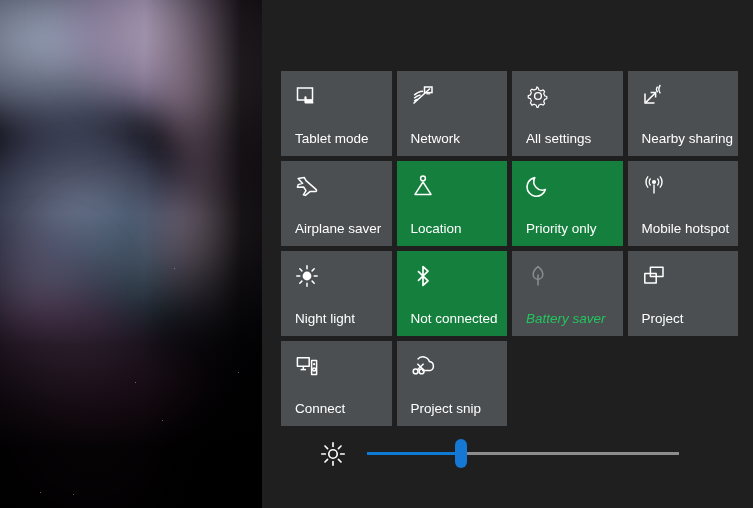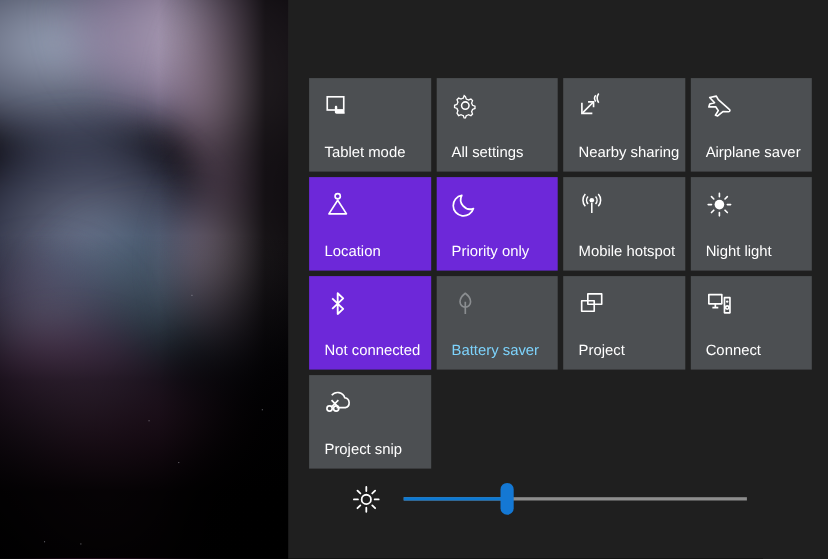--- a/index.html
+++ b/index.html
@@ -67,36 +67,36 @@
     grid-template-columns:repeat(4, 110.5px);
     grid-auto-rows:85px;
     gap:5px 5px;
   }
   .tile {
     position:relative;
     background:#4c4f52;
     cursor:pointer;
     overflow:hidden;
   }
-  .tile.on { background:#6d28d9; }
+  .tile.on { background:#15803d; }
   .tile.disabled { cursor:default; }
   .tile .t-icon {
     position:absolute; left:13px; top:12px;
     width:26px; height:26px;
     color:#ffffff;
     display:flex; align-items:center; justify-content:center;
   }
   .tile.disabled .t-icon { color:#8a8d90; }
   .tile .t-icon svg { display:block; }
   .tile .t-label {
     position:absolute; left:14px; bottom:9px; right:4px;
     font-size:13.5px; color:#ffffff; white-space:nowrap;
     line-height:1.1;
   }
-  .tile.disabled .t-label { color:#7dd3fc; }
+  .tile.disabled .t-label { color:#22c55e;font-style:italic; }
   .tile.empty { background:transparent; cursor:default; }
 
   
   #brightness-row {
     position:absolute; left:0; top:432px; width:100%; height:44px;
   }
   #brightness-icon {
     position:absolute; left:58px; top:9px;
     width:26px; height:26px; color:#ffffff;
   }
@@ -149,20 +149,33 @@
     <div class="tile">
       <span class="t-icon">
         <svg width="24" height="24" viewBox="0 0 24 24" fill="none" stroke="currentColor" stroke-width="1.5">
           <rect x="2.5" y="4" width="15" height="12"></rect>
           <path d="M11 19.5c-.9 0-1.6-.7-1.6-1.6v-4.6c0-.6.5-1.1 1.1-1.1s1.1.5 1.1 1.1v2.2h4.3c1.3 0 2.4 1 2.4 2.3v1.7z" fill="currentColor" stroke="none"></path>
         </svg>
       </span>
       <span class="t-label">Tablet mode</span>
     </div>
 
+    <div class="tile">
+      <span class="t-icon">
+        <svg width="24" height="24" viewBox="0 0 24 24" fill="none" stroke="currentColor" stroke-width="1.5">
+          <path d="M2.5 19.5 L19 4.5"></path>
+          <path d="M3.2 14.2a10 10 0 0 1 6.3-3.3"></path>
+          <path d="M3.2 17.3a6.4 6.4 0 0 1 3.6-2.1"></path>
+          <path d="M3.2 11.1a13.6 13.6 0 0 1 8.9-3.9"></path>
+          <rect x="13.5" y="3" width="7.5" height="5.6"></rect>
+          <path d="M15.3 9.8h3.9" stroke-width="1.2"></path>
+        </svg>
+      </span>
+      <span class="t-label">Network</span>
+    </div>
 
     <div class="tile">
       <span class="t-icon">
         <svg width="24" height="24" viewBox="0 0 24 24" fill="none" stroke="currentColor" stroke-width="1.4">
           <circle cx="12" cy="12" r="3.4"></circle>
           <path d="M12 2.4l1 2.6a7.9 7.9 0 0 1 2.3 1l2.6-1 1.7 1.7-1 2.6a7.9 7.9 0 0 1 1 2.3l2.6 1v2.4l-2.6 1a7.9 7.9 0 0 1-1 2.3l1 2.6-1.7 1.7-2.6-1a7.9 7.9 0 0 1-2.3 1l-1 2.6H10.8l-1-2.6a7.9 7.9 0 0 1-2.3-1l-2.6 1L3.2 19.9l1-2.6a7.9 7.9 0 0 1-1-2.3l-2.6-1V11.6l2.6-1a7.9 7.9 0 0 1 1-2.3l-1-2.6 1.7-1.7 2.6 1a7.9 7.9 0 0 1 2.3-1l1-2.6z" transform="scale(.86) translate(2 2)"></path>
         </svg>
       </span>
       <span class="t-label">All settings</span>
     </div>

